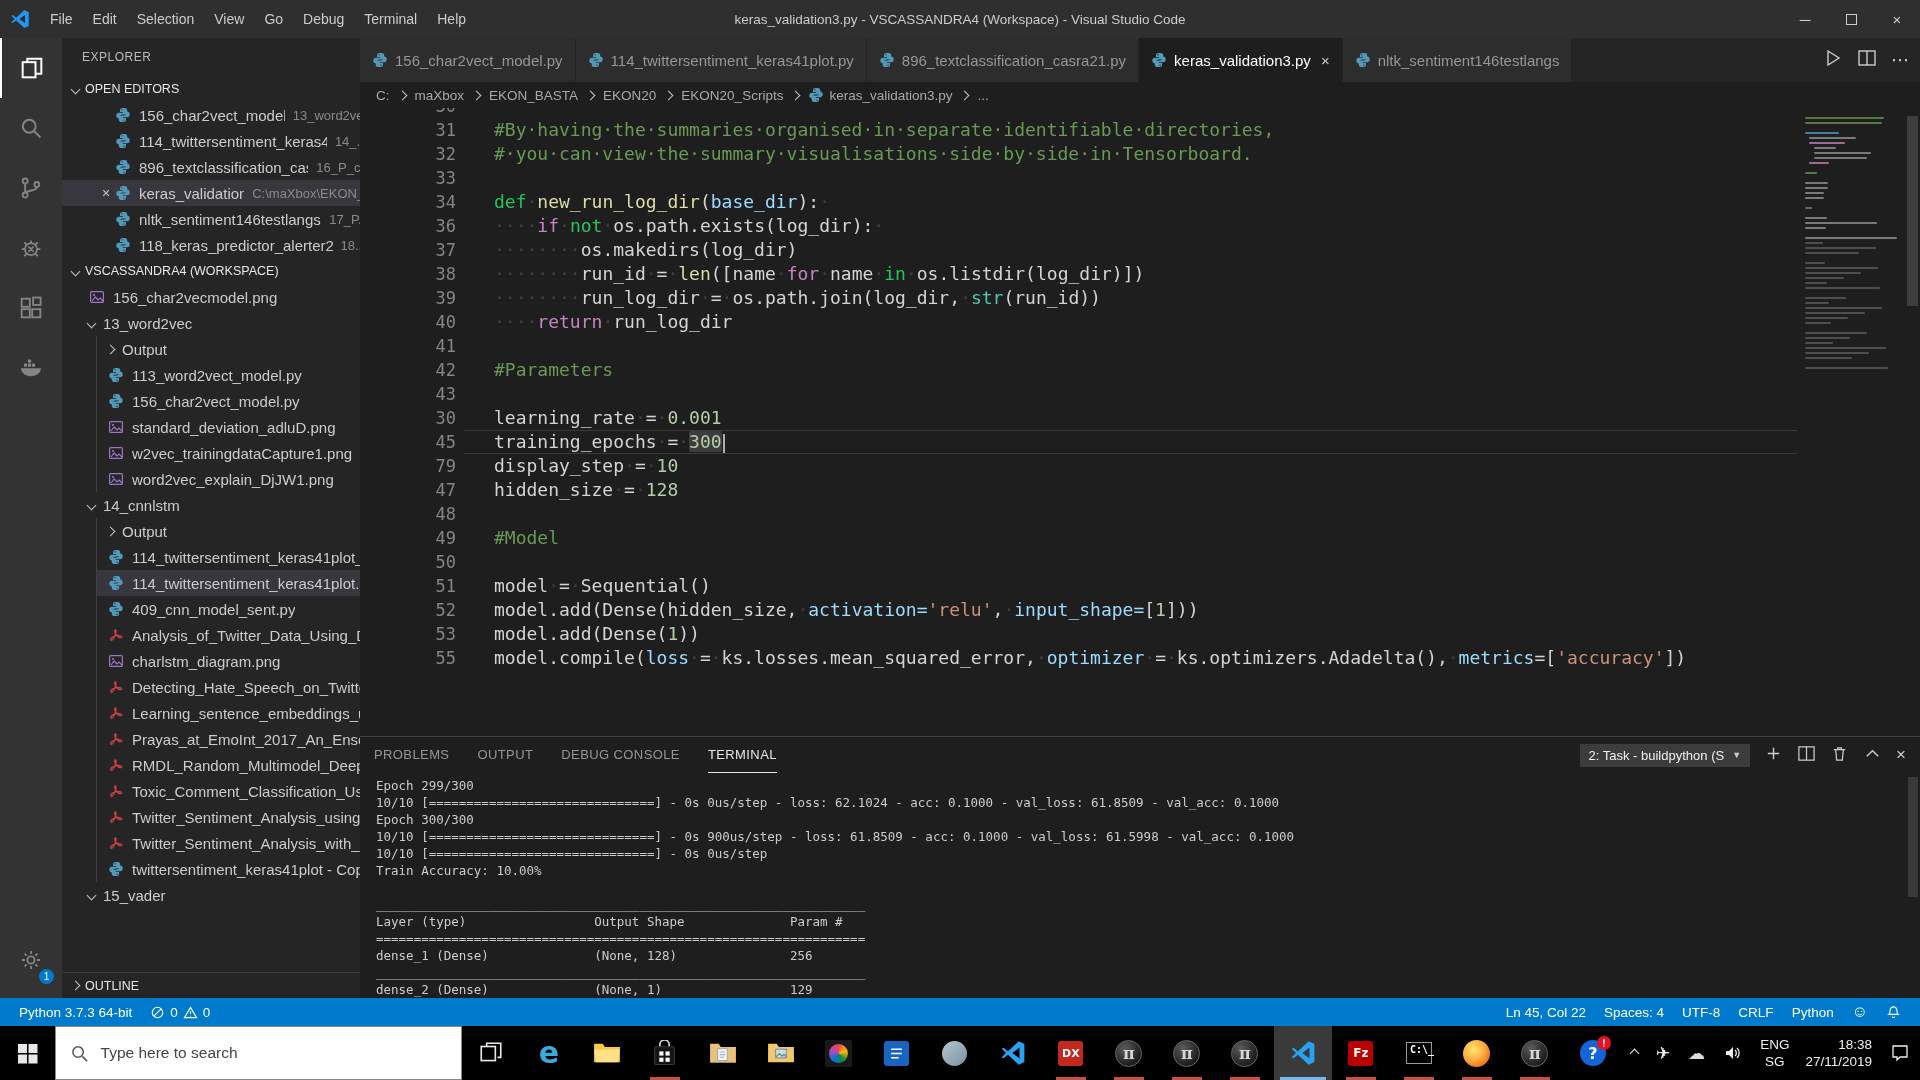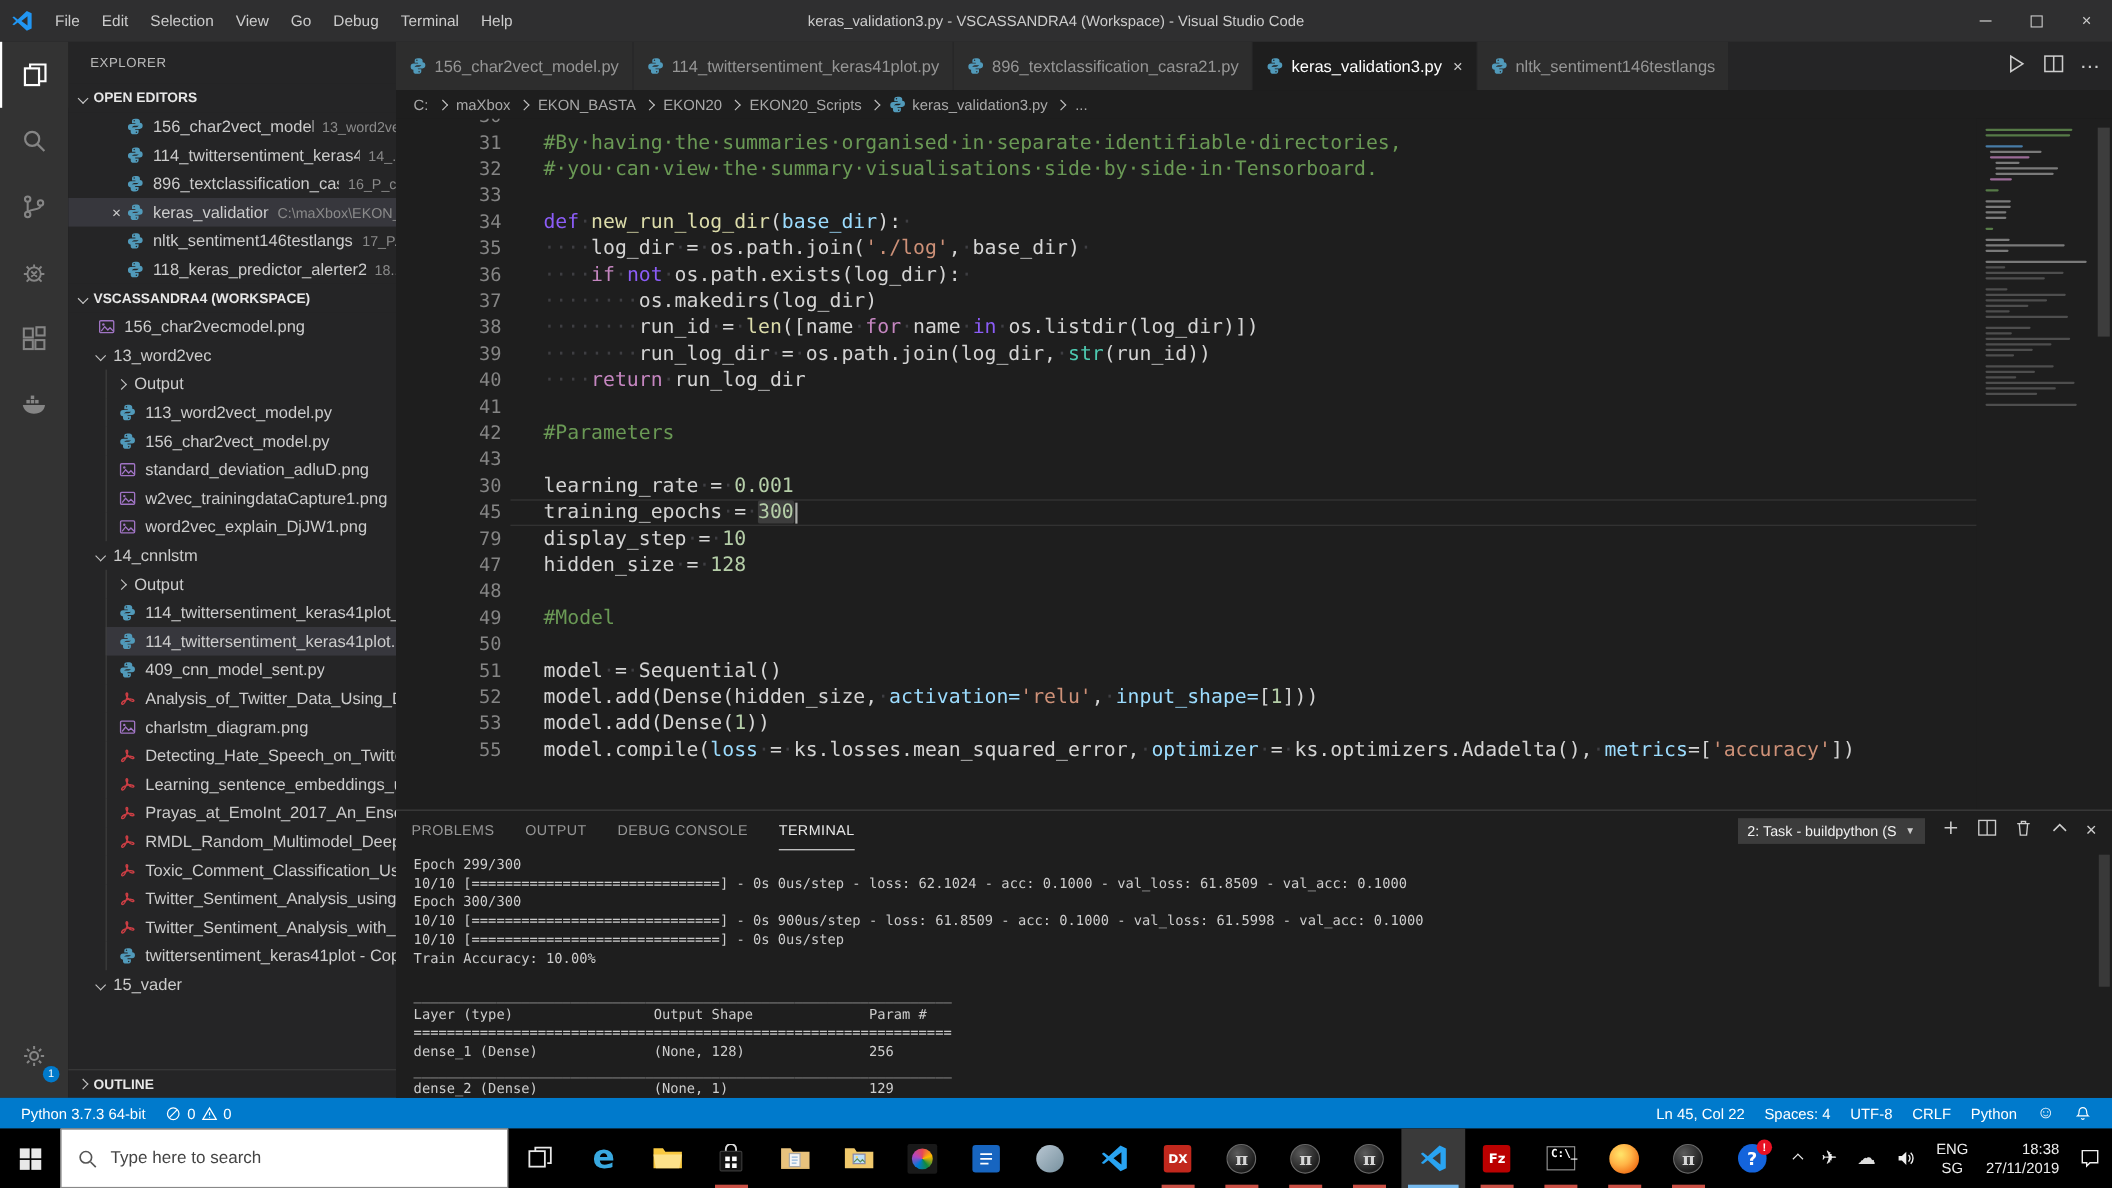--- a/index.html
+++ b/index.html
@@ -23,21 +23,21 @@
   #activitybar{width:62px;background:#333333;display:flex;flex-direction:column;align-items:center;flex:none}
   .act-item{width:62px;height:60px;display:flex;align-items:center;justify-content:center;color:#858585;position:relative}
   .act-item.active{color:#ffffff;border-left:2px solid #ffffff;background:#333}
   .act-item svg{width:28px;height:28px}
   #act-bottom{margin-top:auto;margin-bottom:8px;position:relative}
   .badge{position:absolute;right:8px;bottom:6px;background:#007acc;color:#fff;font-size:10px;width:15px;height:15px;border-radius:50%;display:flex;align-items:center;justify-content:center}
 
   
   #sidebar{width:298px;background:#252526;color:#cccccc;display:flex;flex-direction:column;flex:none;font-size:15px;overflow:hidden}
   #sidebar-title{height:38px;display:flex;align-items:center;padding-left:20px;font-size:12px;letter-spacing:.5px;color:#bbbbbb}
-  .section-header{height:26px;display:flex;align-items:center;font-weight:bold;font-size:12.5px;color:#e7e7e7;padding-left:4px;background:#252526}
+  .section-header{height:26px;display:flex;align-items:center;font-weight:normal;font-size:12.5px;color:#e7e7e7;padding-left:4px;background:#252526}
   .section-header .chev{margin:0 6px 0 6px}
   .row{height:26px;display:flex;align-items:center;white-space:nowrap;overflow:hidden;cursor:pointer}
   .row.active{background:#37373d}
   .row .close-x{width:16px;text-align:center;color:#cccccc;font-size:14px;margin-left:36px;flex:none}
   .row .fic{width:18px;height:18px;flex:none;margin-right:7px;display:flex;align-items:center;justify-content:center}
   .row .lbl{overflow:hidden;text-overflow:clip;white-space:nowrap}
   .row .sfx{color:#8a8a8a;font-size:13px;margin-left:8px;overflow:hidden;white-space:nowrap}
   .chev{width:7px;height:7px;border-right:1.6px solid #c5c5c5;border-bottom:1.6px solid #c5c5c5;display:inline-block;flex:none}
   .chev.r{transform:rotate(-45deg)}
   .chev.d{transform:rotate(45deg)}
@@ -59,21 +59,21 @@
   .crumb .fic{margin-right:5px;display:flex}
 
   
   #editor-wrap{flex:1;display:flex;min-height:0;position:relative;overflow:hidden}
   #code-scroll{flex:1;overflow:hidden;position:relative}
   #code-lines{margin-top:-14px}
   .code-line{display:flex;height:24px;line-height:24px;font-size:18px}
   .code-line .gutter{width:104px;flex:none;text-align:right;color:#858585;font-family:"DejaVu Sans Mono",monospace;font-size:17px;padding-right:8px}
   .code-line .ctext{flex:1;font-family:"DejaVu Sans Mono",monospace;white-space:pre;padding-left:30px;position:relative}
   .code-line.current .ctext{box-shadow:inset 0 1px 0 #3a3a3a, inset 0 -1px 0 #3a3a3a}
-  .tok-cm{color:#6a9955}.tok-kw{color:#8b5cf6}.tok-ctrl{color:#c586c0}.tok-fn{color:#dcdcaa}
+  .tok-cm{color:#6a9955}.tok-kw{color:#22c55e}.tok-ctrl{color:#c586c0}.tok-fn{color:#dcdcaa}
   .tok-par{color:#9cdcfe}.tok-id{color:#d4d4d4}.tok-str{color:#ce9178}.tok-num{color:#b5cea8}
   .tok-typ{color:#4ec9b0}.tok-ws{color:#3e3e42}
   .tok-hl{background:rgba(100,100,100,.45);border-radius:2px}
   .caret{display:inline-block;width:2px;height:19px;background:#aeafad;vertical-align:middle;margin-left:1px}
 
   #minimap{width:108px;flex:none;position:relative;background:#1e1e1e;padding-top:4px}
   .mm-line{height:2px;margin:0 4px 3px 8px;border-radius:1px;opacity:.75}
   #vscrollbar{width:15px;flex:none;position:relative;background:#1e1e1e}
   #vscroll-slider{position:absolute;top:8px;left:2px;width:11px;height:190px;background:rgba(121,121,121,.35)}
 
@@ -569,24 +569,20 @@
                 <span class="gutter">32</span>
                 <span class="ctext"><span class="tok-cm">#·you·can·view·the·summary·visualisations·side·by·side·in·Tensorboard.</span></span>
               </div>
               <div class="code-line">
                 <span class="gutter">33</span>
                 <span class="ctext"></span>
               </div>
               <div class="code-line">
                 <span class="gutter">34</span>
                 <span class="ctext"><span class="tok-kw">def</span><span class="tok-ws">·</span><span class="tok-fn">new_run_log_dir</span><span class="tok-id">(</span><span class="tok-par">base_dir</span><span class="tok-id">):</span><span class="tok-ws">·</span></span>
-              </div>
-              <div class="code-line">
-                <span class="gutter">35</span>
-                <span class="ctext"><span class="tok-ws">····</span><span class="tok-id">log_dir</span><span class="tok-ws">·</span><span class="tok-id">=</span><span class="tok-ws">·</span><span class="tok-id">os.path.join(</span><span class="tok-str">'./log'</span><span class="tok-id">,</span><span class="tok-ws">·</span><span class="tok-id">base_dir)</span><span class="tok-ws">·</span></span>
               </div>
               <div class="code-line">
                 <span class="gutter">36</span>
                 <span class="ctext"><span class="tok-ws">····</span><span class="tok-ctrl">if</span><span class="tok-ws">·</span><span class="tok-kw">not</span><span class="tok-ws">·</span><span class="tok-id">os.path.exists(log_dir):</span><span class="tok-ws">·</span></span>
               </div>
               <div class="code-line">
                 <span class="gutter">37</span>
                 <span class="ctext"><span class="tok-ws">········</span><span class="tok-id">os.makedirs(log_dir)</span></span>
               </div>
               <div class="code-line">

